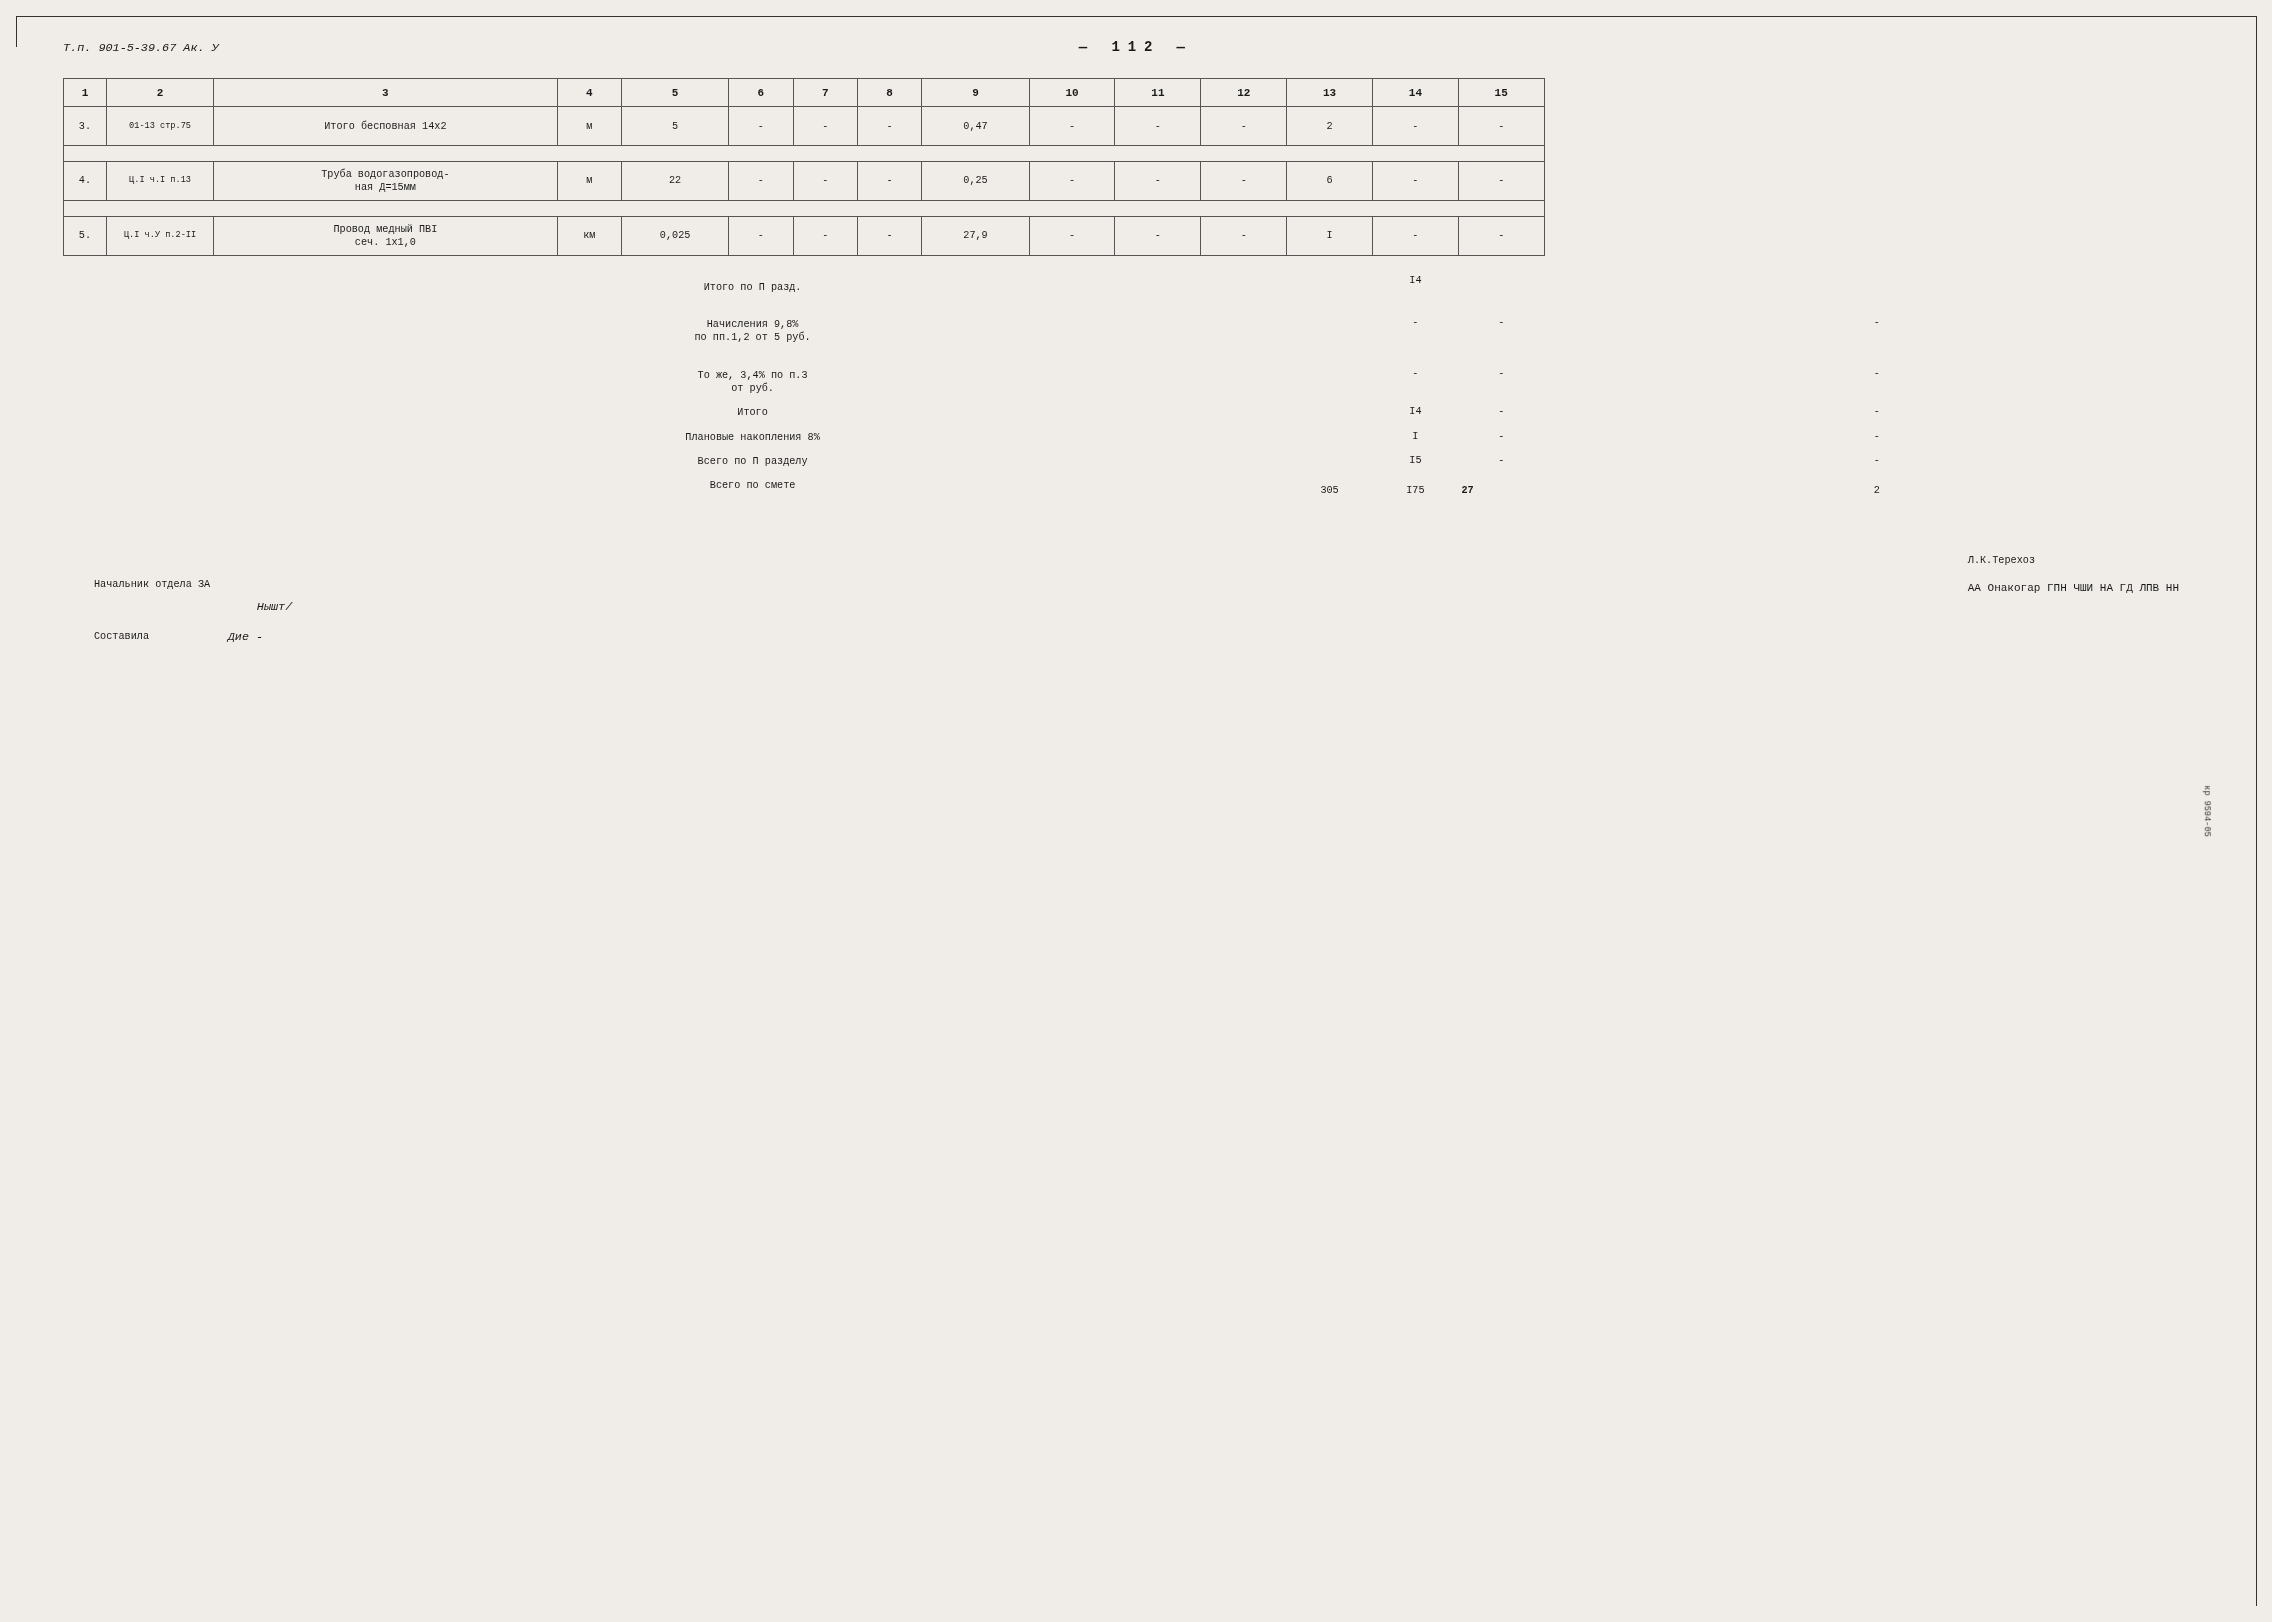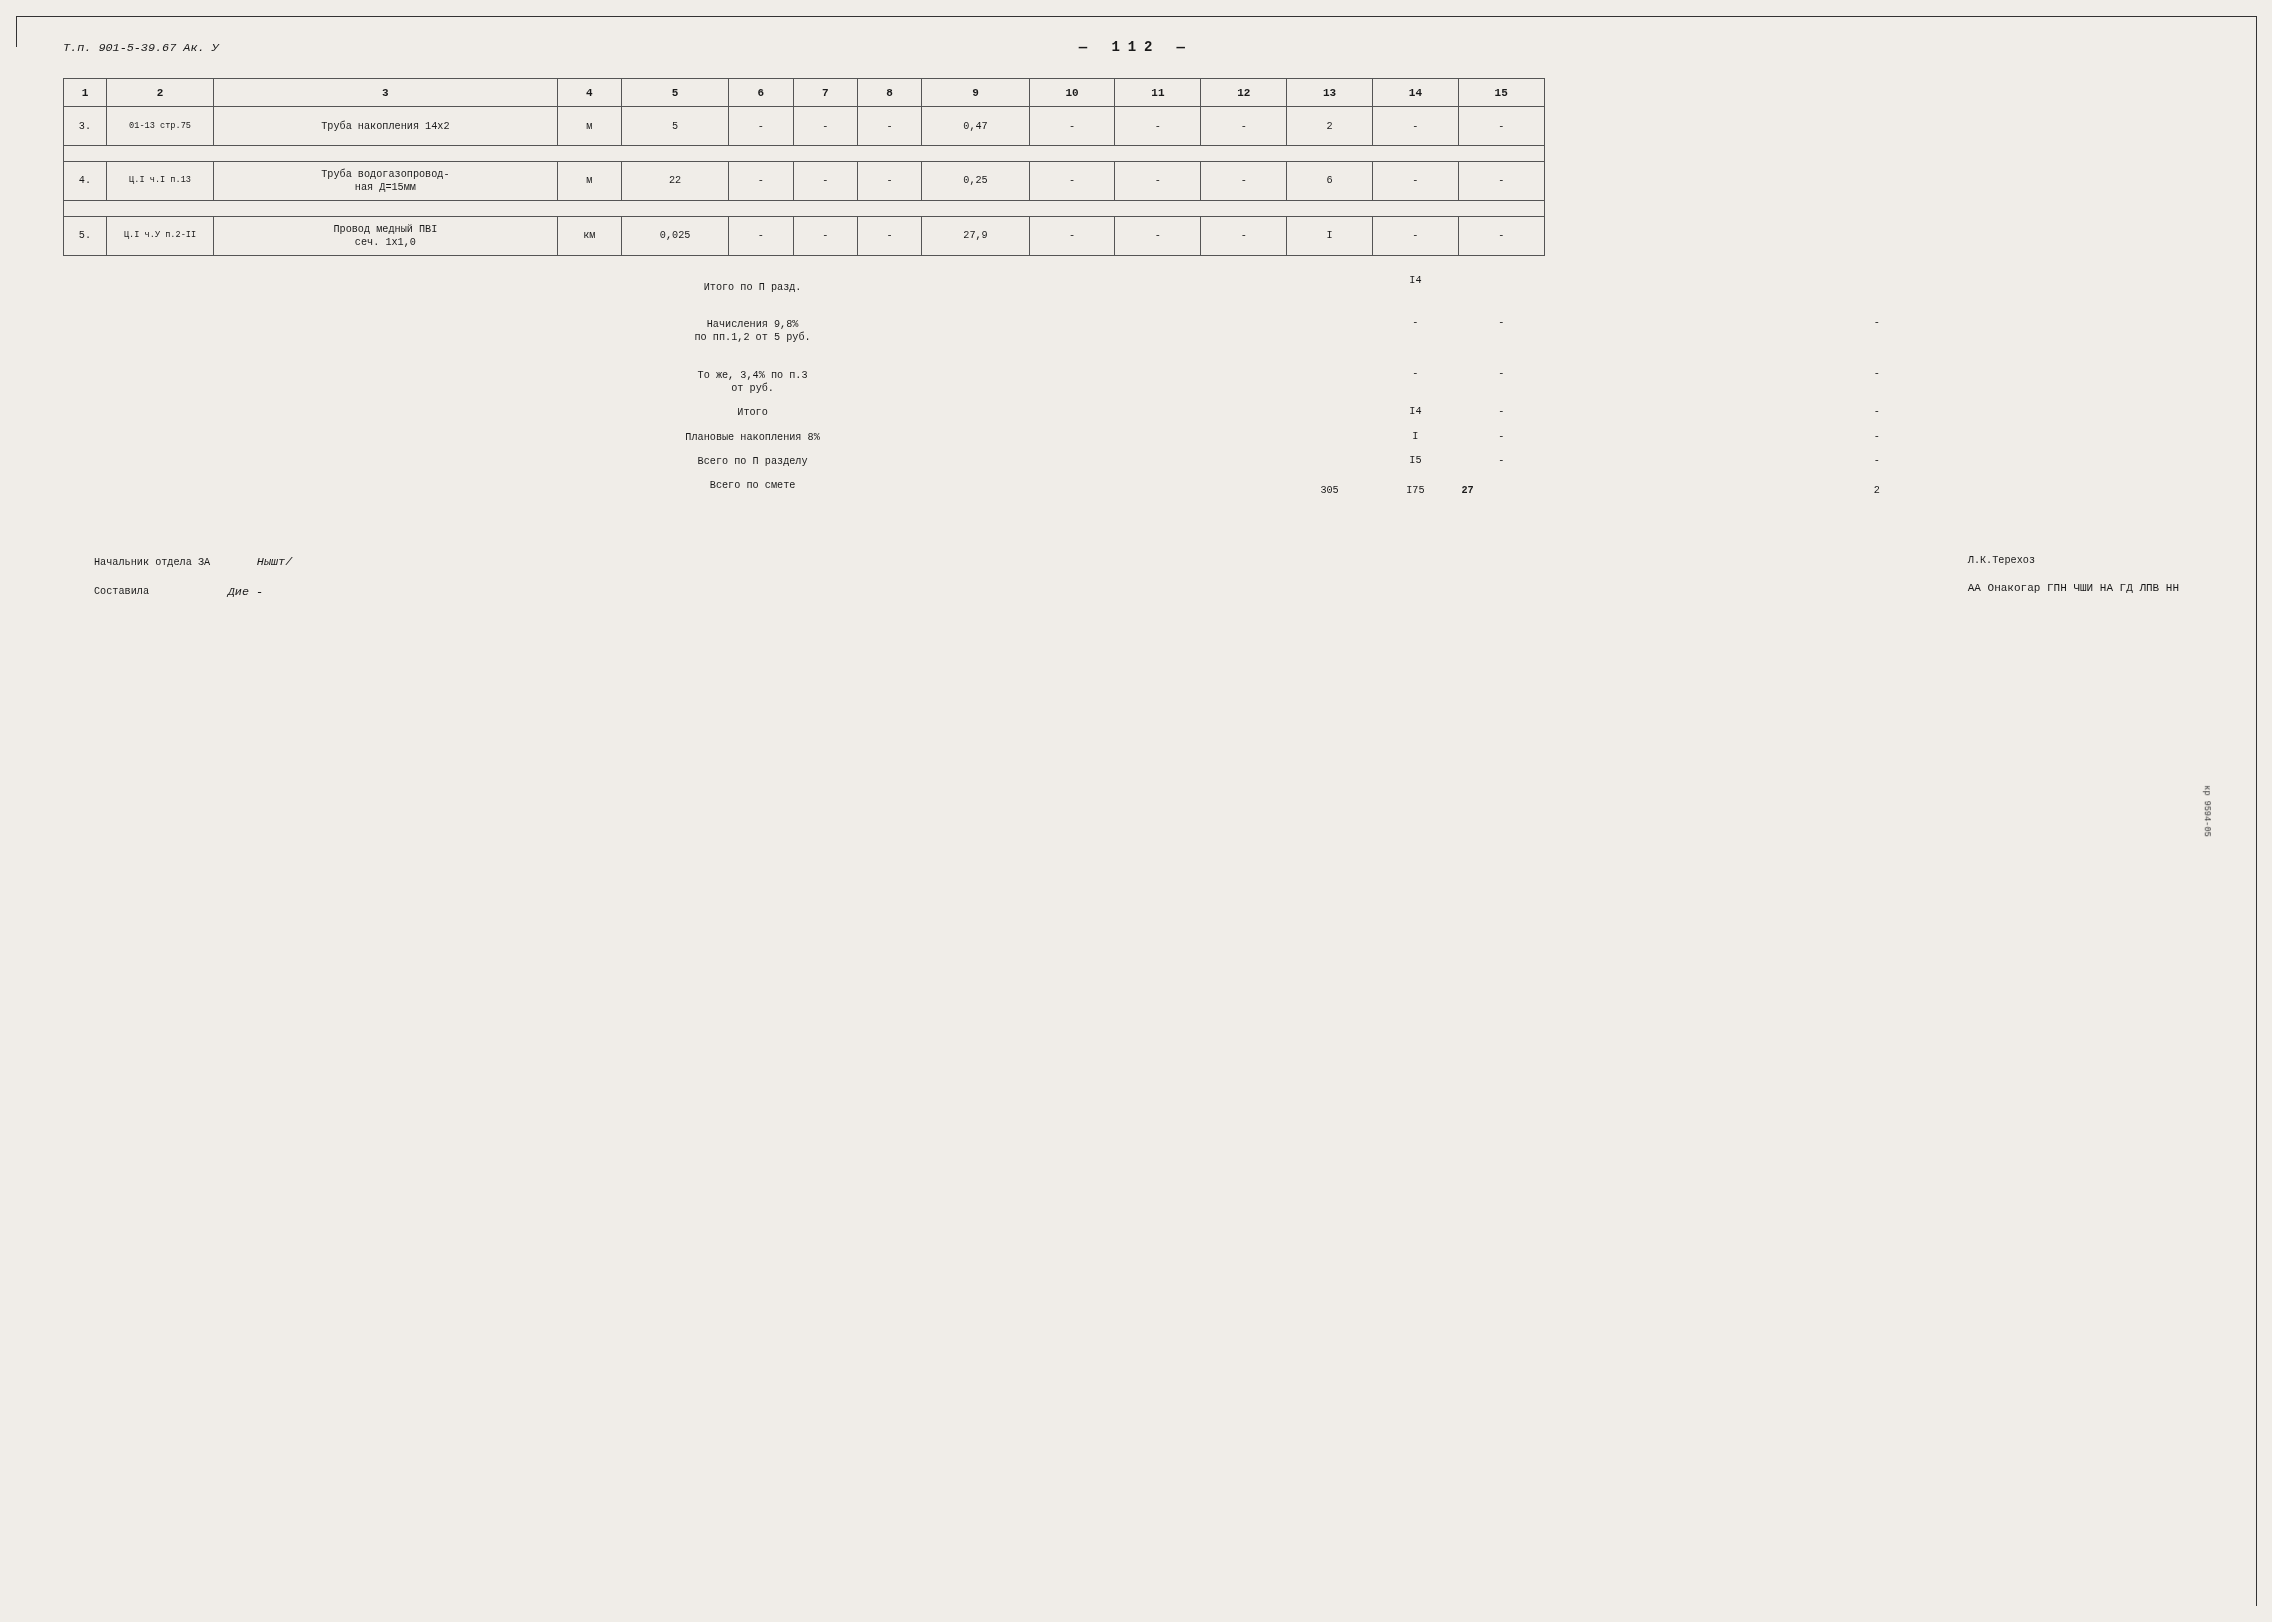--- a/index.html
+++ b/index.html
@@ -143,21 +143,21 @@
       <th class="col-13">13</th>
       <th class="col-14">14</th>
       <th class="col-15">15</th>
     </tr>
   </thead>
   <tbody>
 
     <tr class="data-row">
       <td>3.</td>
       <td class="text-left small-text"><span>01-13 стр.75</span></td>
-      <td class="text-left"><span>Труба накопления 14x2</span></td>
+      <td class="text-left"><span>Итого бесповная 14x2</span></td>
       <td>м</td>
       <td>5</td>
       <td>-</td>
       <td>-</td>
       <td>-</td>
       <td>0,47</td>
       <td>-</td>
       <td>-</td>
       <td>-</td>
       <td>2</td>
@@ -336,21 +336,21 @@
         <span>2</span>
       </td>
     </tr>
   </tbody>
 </table>
 
 <div class="signature-section">
   <div class="sig-left">
     <div class="sig-line">
       <span>Начальник отдела ЗА</span>
-      <span class="sig-name" style="margin-left:31px;">Нышт/</span>
+      <span class="sig-name" style="margin-left:31px;margin-top:45px;">Нышт/</span>
     </div>
     <div class="sig-line">
       <span>Составила</span>
       <span class="sig-name" style="margin-left:63px;">Дие -</span>
     </div>
   </div>
   <div class="sig-right">
     <div style="margin-bottom:15.7px;">
       <span>Л.К.Терехоз</span>
     </div>

